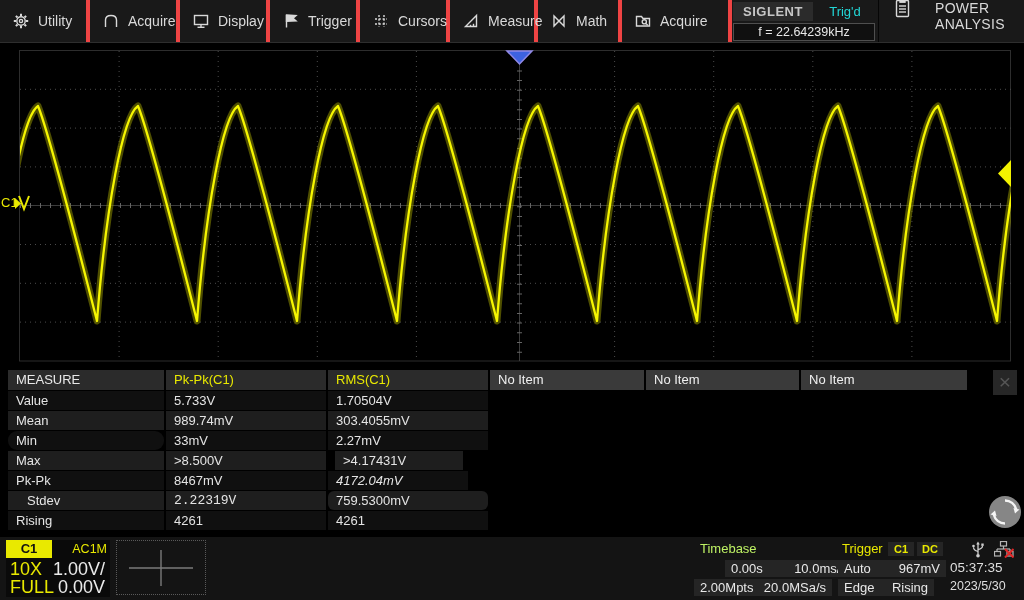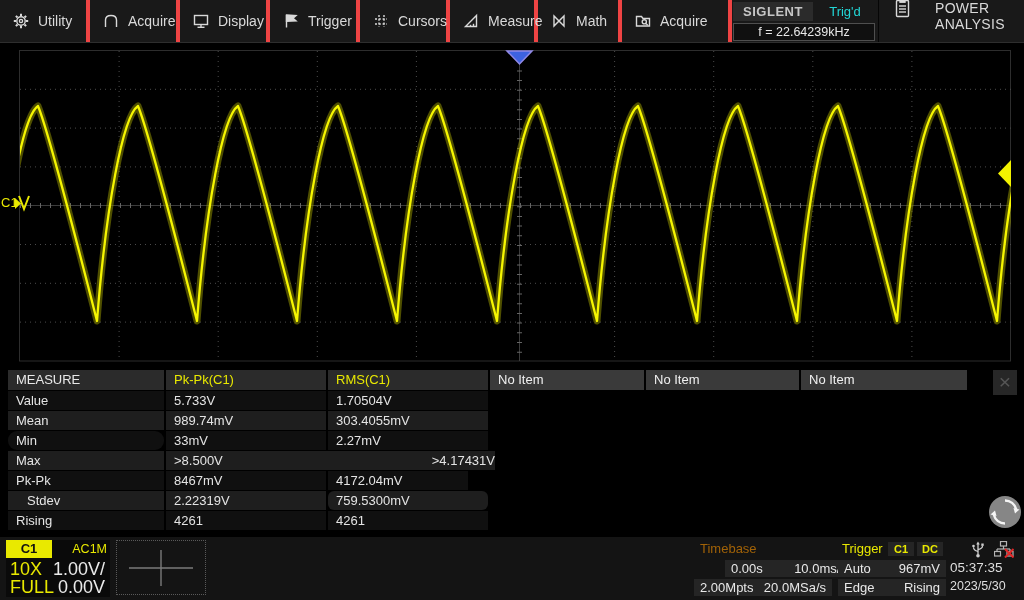--- a/index.html
+++ b/index.html
@@ -49,21 +49,21 @@
              border-top:1px solid #000;box-sizing:border-box;}
   #chbox{position:absolute;left:6px;top:3px;width:104px;height:57px;background:#0a0a0a;}
   #chtab{position:absolute;left:0;top:0;width:46px;height:18px;background:#e9e900;color:#111;
          font-weight:bold;font-size:13px;text-align:center;line-height:18px;}
   #chcoupling{position:absolute;right:3px;top:2px;color:#e9e900;font-size:12.5px;}
   .ch-row{position:absolute;left:4px;right:5px;height:18px;line-height:18px;font-size:18px;}
   .ch-row .k{color:#e9e900;}
   .ch-row .v{color:#eaeaea;float:right;}
   #probebox{position:absolute;left:116px;top:3px;width:88px;height:53px;border:1px dotted #5a5a5a;}
   .sb-box{position:absolute;top:3px;height:57px;}
-  .sb-title{position:absolute;left:6px;top:0;height:18px;line-height:18px;font-size:13px;color:#a16207;}
+  .sb-title{position:absolute;left:6px;top:0;height:18px;line-height:18px;font-size:13px;color:#bef264;}
   .sb-title.yel{color:#e9e900;}
   .sb-row{position:absolute;left:0;height:17px;line-height:17px;background:#252525;font-size:13px;color:#e8e8e8;}
   .sb-row .k{position:absolute;left:6px;}
   .sb-row .v{position:absolute;right:6px;}
   .badge{position:absolute;top:2px;width:26px;height:14px;background:#252525;color:#e9e900;
          font-size:11px;font-weight:bold;text-align:center;line-height:14px;}
   #clockbox{position:absolute;left:950px;top:3px;width:74px;height:57px;}
   .clk{position:absolute;left:0;width:74px;color:#dedede;}
 </style>
 </head>
@@ -240,30 +240,30 @@
           <div class="mcell" style="left: 328px; width: 160px;">303.4055mV</div>
         </div>
         <div class="mrow dark" style="position: absolute; left: 0px; top: 63px; width: 1024px; height: 19px;">
           <div class="mcell" style="left: 8px; width: 156px; border-radius: 9px;">Min</div>
           <div class="mcell" style="left: 166px; width: 160px;">33mV</div>
           <div class="mcell" style="left: 328px; width: 160px;">2.27mV</div>
         </div>
         <div class="mrow light" style="position: absolute; left: 0px; top: 83px; width: 1024px; height: 19px;">
           <div class="mcell" style="left: 8px; width: 156px;">Max</div>
           <div class="mcell" style="left: 166px; width: 160px;">&gt;8.500V</div>
-          <div class="mcell" style="left: 311px; width: 184px; text-align: right;">&gt;4.17431V</div>
+          <div class="mcell" style="left: 335px; width: 128px;">&gt;4.17431V</div>
         </div>
         <div class="mrow dark" style="position: absolute; left: 0px; top: 103px; width: 1024px; height: 19px;">
           <div class="mcell" style="left: 8px; width: 156px;">Pk-Pk</div>
           <div class="mcell" style="left: 166px; width: 160px;">8467mV</div>
-          <div class="mcell" style="left: 328px; width: 140px;">4172.04mV</div>
+          <div class="mcell" style="left: 328px; width: 140px; font-style: italic;">4172.04mV</div>
         </div>
         <div class="mrow light" style="position: absolute; left: 0px; top: 123px; width: 1024px; height: 19px;">
           <div class="mcell" style="left: 8px; width: 156px; padding-left: 19px;">Stdev</div>
-          <div class="mcell" style="left: 166px; width: 160px;">2.22319V</div>
+          <div class="mcell" style="left: 166px; width: 160px; font-family: Liberation Mono, monospace;">2.22319V</div>
           <div class="mcell" style="left: 328px; width: 160px; border-radius: 6px;">759.5300mV</div>
         </div>
         <div class="mrow dark" style="position: absolute; left: 0px; top: 143px; width: 1024px; height: 19px;">
           <div class="mcell" style="left: 8px; width: 156px;">Rising</div>
           <div class="mcell" style="left: 166px; width: 160px;">4261</div>
           <div class="mcell" style="left: 328px; width: 160px;">4261</div>
         </div>
       </div>
     <div id="mclose">×</div>
   </div>
@@ -311,21 +311,21 @@
     </div>
 
     <div class="sb-box" style="left:838px;width:108px;">
       <div class="sb-title yel" style="left:4px;">Trigger</div>
       <div class="badge" style="left:50px;">C1</div>
       <div class="badge" style="left:79px;">DC</div>
       <div class="sb-row" style="top:20px;width:108px;">
         <span class="k">Auto</span>
         <span class="v">967mV</span>
       </div>
-      <div class="sb-row" style="top:39px;width:108px;">
+      <div class="sb-row" style="top:39px;width:96px;">
         <span class="k">Edge</span>
         <span class="v">Rising</span>
       </div>
     </div>
 
     <div id="clockbox">
       <svg style="position:absolute;left:20px;top:1px;" width="16" height="17" viewBox="0 0 16 17">
         <g stroke="#cfcfcf" stroke-width="1.3" fill="none">
           <line x1="8" y1="3" x2="8" y2="13.5"></line>
           <path d="M8,10.5 C4.5,9.5 3.5,8 3.5,6.2"></path>

